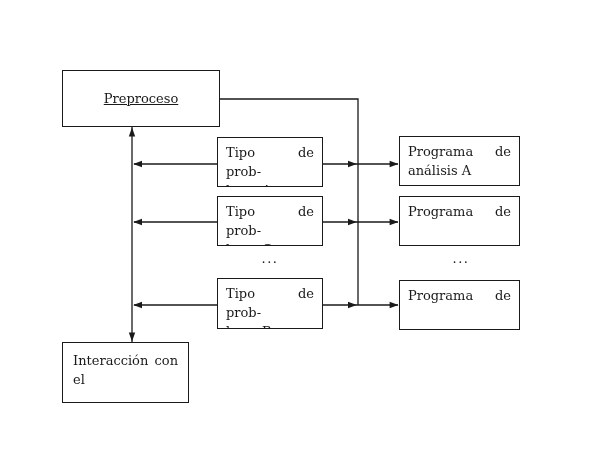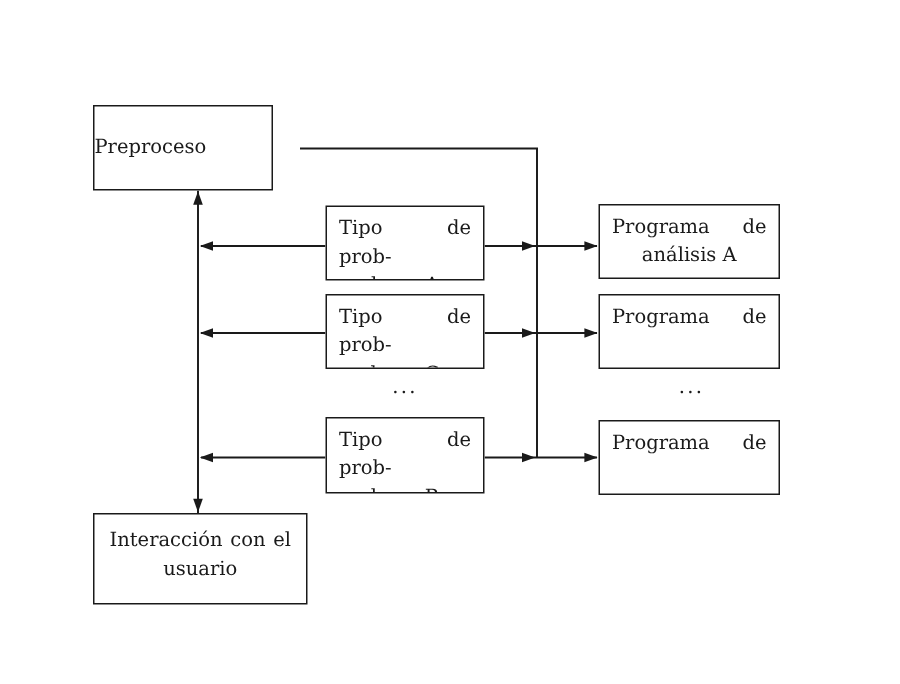--- a/index.html
+++ b/index.html
@@ -19,32 +19,32 @@
   .node {
     position: absolute;
     box-sizing: border-box;
     border: 1.5px solid #1a1a1a;
     background: #ffffff;
     font-size: 13px;
     line-height: 19px;
     overflow: hidden;
   }
   .node .jline { text-align: justify; text-align-last: justify; }
-  .node .lline { text-align: center; }
+  .node .lline { text-align: left; }
   .node-preproceso {
-    left: 62px; top: 70px; width: 120px; height: 57px;
-    display: flex; align-items: center; justify-content: flex-start;
+    left: 62px; top: 70px; width: 158px; height: 57px;
+    display: flex; align-items: center; justify-content: center; text-decoration: underline;
   }
   .node-tipo-a { left: 217px; top: 137px; width: 106px; height: 50px; padding: 5px 8px; }
   .node-tipo-c { left: 217px; top: 196px; width: 106px; height: 50px; padding: 5px 8px; }
   .node-tipo-b { left: 217px; top: 278px; width: 106px; height: 51px; padding: 5px 8px; }
   .node-programa-a { left: 399px; top: 136px; width: 121px; height: 50px; padding: 5px 8px; }
   .node-programa-b { left: 399px; top: 196px; width: 121px; height: 50px; padding: 5px 8px; }
   .node-programa-c { left: 399px; top: 280px; width: 121px; height: 50px; padding: 5px 8px; }
-  .node-interaccion { left: 62px; top: 342px; width: 143px; height: 61px; padding: 8px 10px; }
+  .node-interaccion { left: 62px; top: 342px; width: 127px; height: 61px; padding: 8px 10px; }
   .dots {
     position: absolute;
     width: 62px;
     font-size: 13px;
     letter-spacing: 1.5px;
     text-align: center;
     color: #1a1a1a;
   }
   .dots-tipo { left: 239px; top: 251px; }
   .dots-programa { left: 430px; top: 251px; }
@@ -111,16 +111,15 @@
   </div>
 
   <div class="dots dots-programa">...</div>
 
   <div class="node node-programa-c">
     <div class="jline">Programa de</div>
   </div>
 
   <div class="node node-interaccion">
     <div class="jline">Interacción con el</div>
-    <div class="lline">usuario</div>
   </div>
 
 </div>
 
 </body></html>

